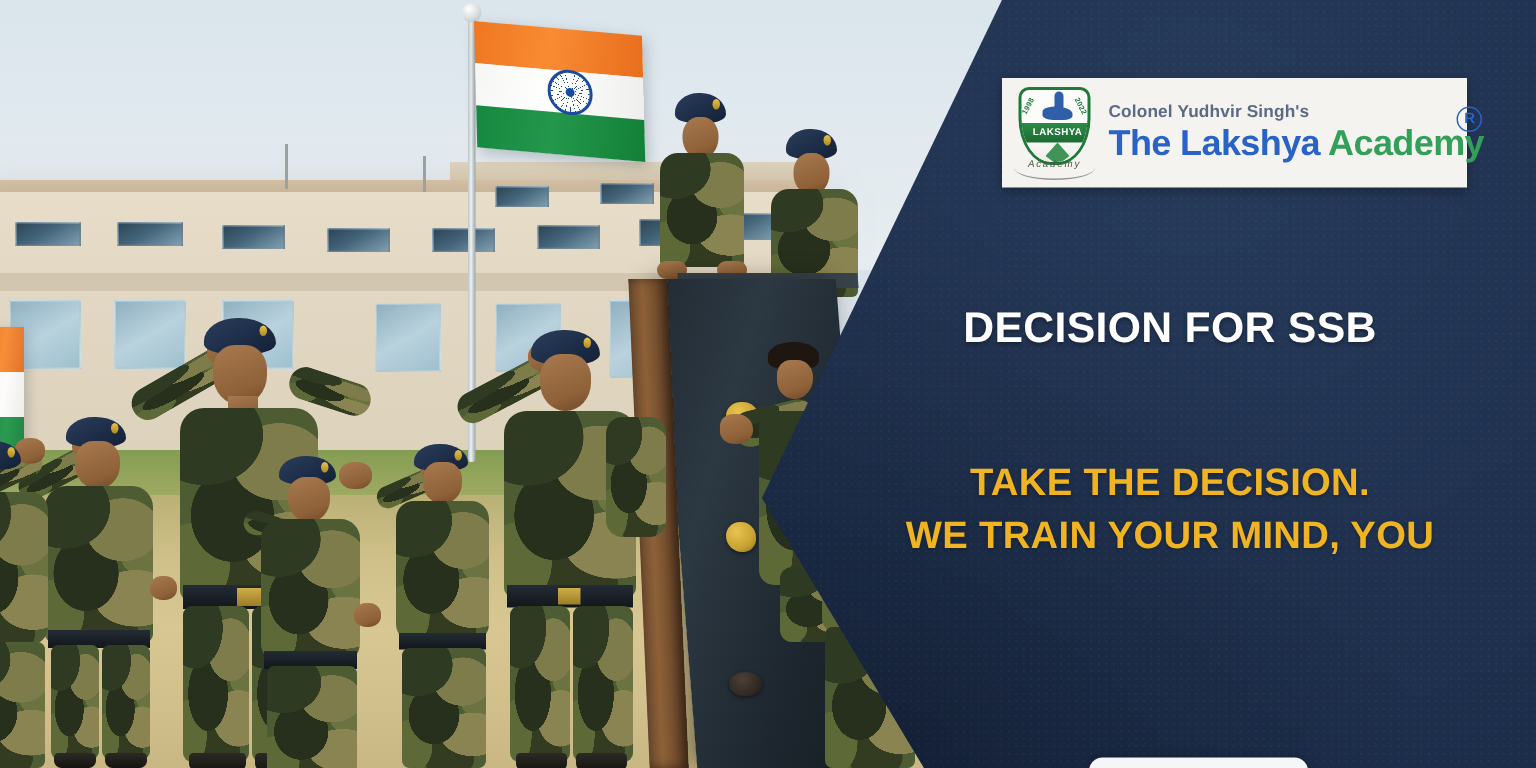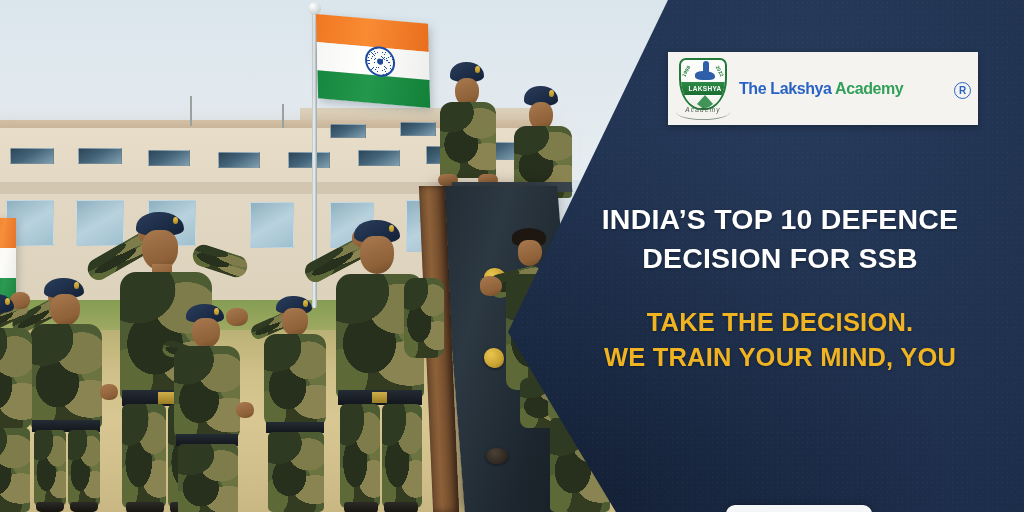--- a/index.html
+++ b/index.html
@@ -246,21 +246,21 @@
   }
   .emb-year-l { left:7px;  transform:rotate(-62deg); }
   .emb-year-r { right:7px; transform:rotate(62deg); }
 
   .logo-text { margin-left:6px; position:relative; flex:1; }
   .logo-sup {
     font-size:11.5px; font-weight:700; color:#5b6b85;
     letter-spacing:.1px; line-height:1.1;
   }
   .logo-main {
-    font-size:16px; font-weight:700; line-height:1.05;
+    font-size:24px; font-weight:700; line-height:1.05;
     letter-spacing:-.4px; white-space:nowrap; margin-top:1px;
   }
   .logo-main .b { color:#2a63c6; }
   .logo-main .g { color:#33a05a; }
   .regmark {
     position:absolute; right:1px; top:2px;
     width:17px; height:17px; border-radius:50%;
     border:1.5px solid #2a63c6; color:#2a63c6;
     font-size:10px; font-weight:700;
     display:flex; align-items:center; justify-content:center;
@@ -472,30 +472,30 @@
         <div class="shield-low"></div>
         <div class="shield-leaf"></div>
       </div>
       <div class="emb-year-l">1998</div>
       <div class="emb-year-r">2022</div>
       <div class="emb-arc"></div>
       <div class="emb-acad">Academy</div>
     </div>
 
     <div class="logo-text">
+      <div class="logo-sup">Colonel Yudhvir Singh's</div>
       <div class="logo-main">
         <span class="b">The Lakshya</span>
         <span class="g">Academy</span>
       </div>
       <div class="regmark">R</div>
     </div>
   </div>
 
   <div class="headline">
-    <div>INDIA’S TOP 10 DEFENCE</div>
     <div>DECISION FOR SSB</div>
   </div>
 
   <div class="tagline">
     <div>TAKE THE DECISION.</div>
     <div>WE TRAIN YOUR MIND, YOU</div>
   </div>
 
   <div class="bottom-pill"></div>
 </div>

